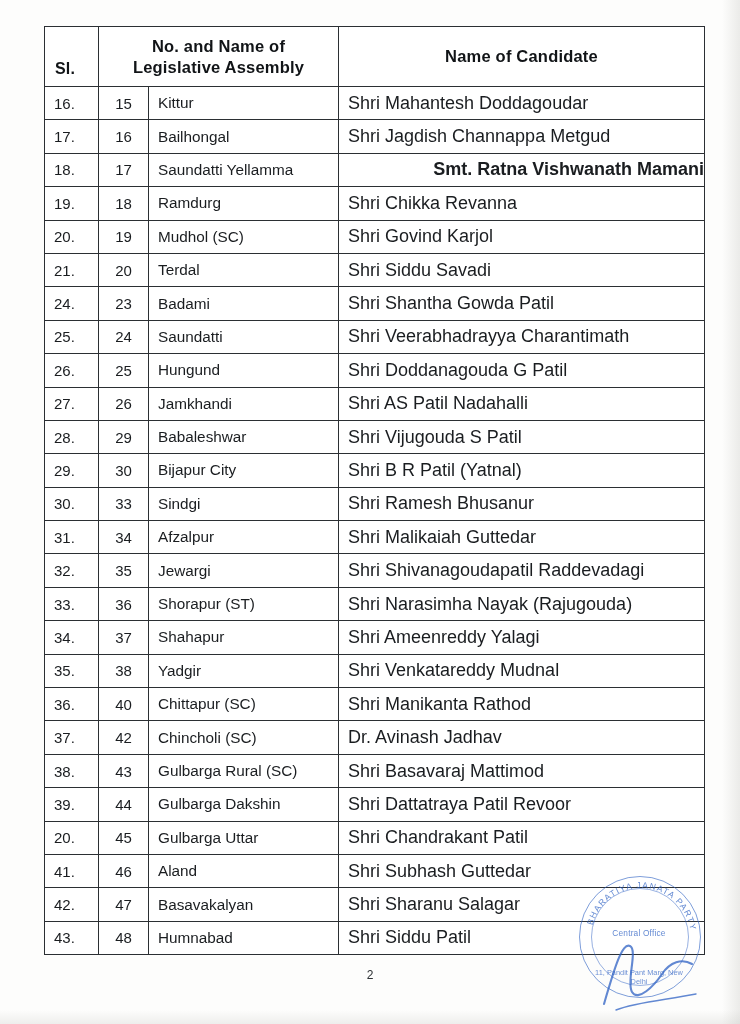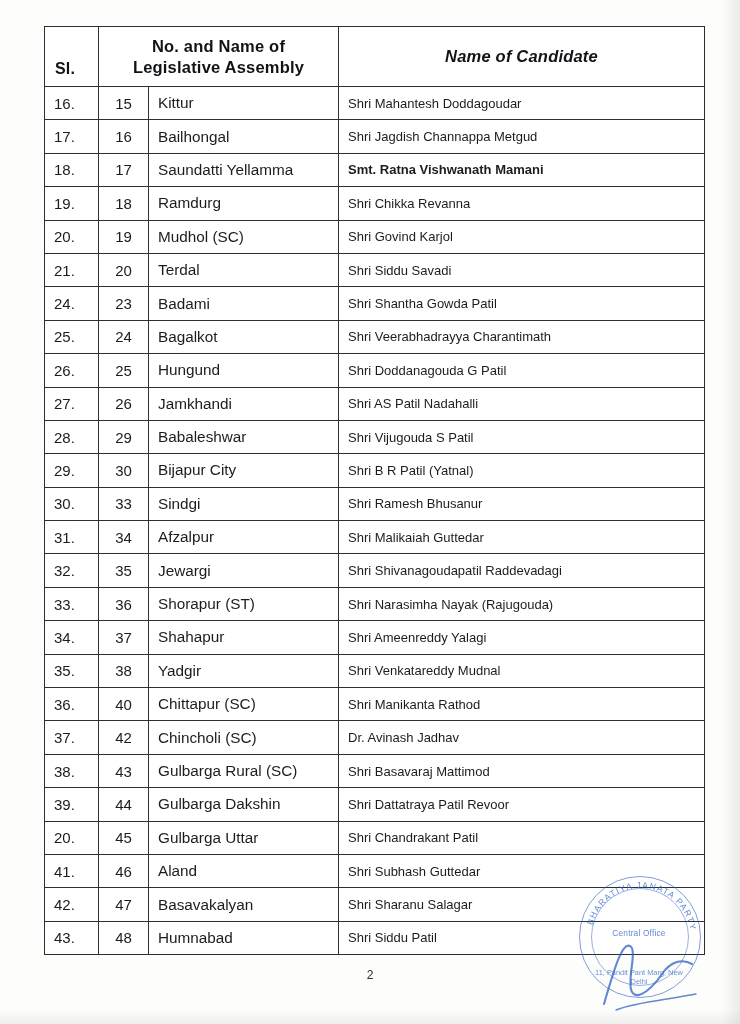--- a/index.html
+++ b/index.html
@@ -58,21 +58,20 @@
     padding-bottom: 7px;
     font-size: 16px;
   }
   thead th.h-assembly {
     padding: 0 8px;
   }
   thead th.h-assembly .l1 { display: block; }
   thead th.h-assembly .l2 { display: block; }
   thead th.h-cand {
     padding: 0 8px;
-    font-style: italic;
   }
 
   tbody td {
     height: 32.4px;
     font-size: 15.3px;
     color: #1a1d20;
   }
   td.sl {
     text-align: left;
     padding-left: 9px;
@@ -82,25 +81,26 @@
     text-align: center;
     font-size: 15px;
     margin-left: 28px;
   }
   td.ac {
     padding-left: 9px;
     font-size: 15.3px;
   }
   td.cand {
     padding-left: 9px;
-    font-size: 13px;
+    font-size: 18px;
     margin-top: 6px;
   }
   td.cand.bold {
     font-weight: bold;
+    text-align: right;
   }
 
   .page-number {
     position: absolute;
     left: 0;
     top: 968px;
     width: 740px;
     text-align: center;
     font-size: 12px;
     color: #2c3033;
@@ -233,21 +233,21 @@
         </tr>
         <tr>
           <td class="sl">24.</td>
           <td class="no">23</td>
           <td class="ac">Badami</td>
           <td class="cand">Shri Shantha Gowda Patil</td>
         </tr>
         <tr>
           <td class="sl">25.</td>
           <td class="no">24</td>
-          <td class="ac">Bagalkot</td>
+          <td class="ac">Saundatti</td>
           <td class="cand">Shri Veerabhadrayya Charantimath</td>
         </tr>
         <tr>
           <td class="sl">26.</td>
           <td class="no">25</td>
           <td class="ac">Hungund</td>
           <td class="cand">Shri Doddanagouda G Patil</td>
         </tr>
         <tr>
           <td class="sl">27.</td>

